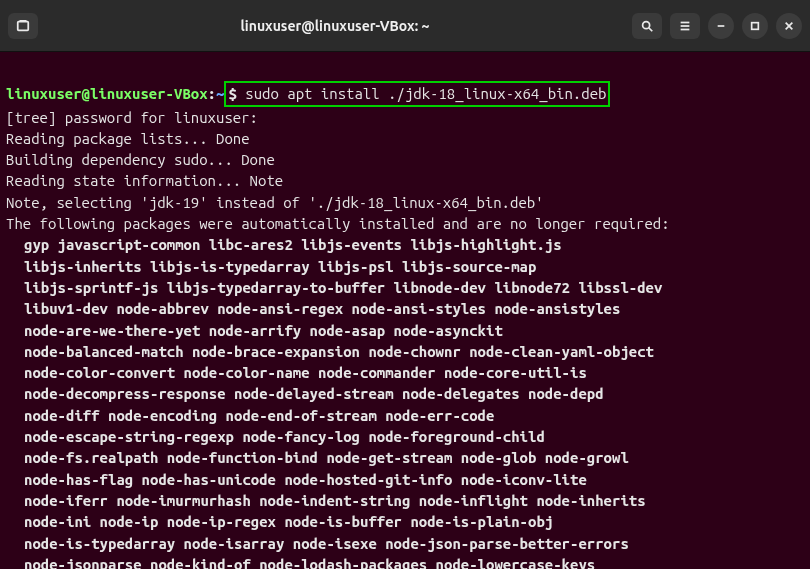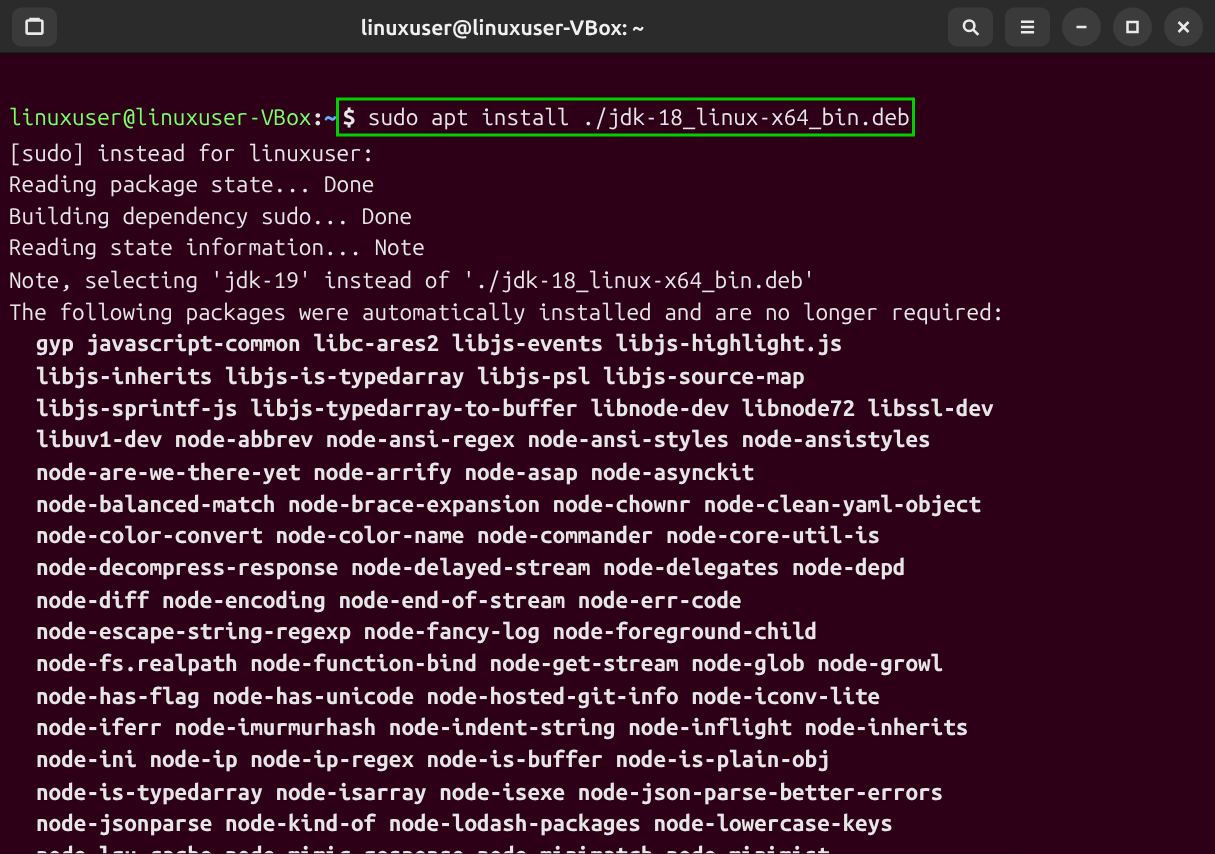--- a/index.html
+++ b/index.html
@@ -6,21 +6,21 @@
   body {
     background: #1a1a1a;
     font-family: 'Ubuntu Mono', 'DejaVu Sans Mono', monospace;
     font-size: 15px;
     width: 810px;
     height: 569px;
     overflow: hidden;
     color: #e6e6e6;
   }
   .titlebar {
-    height: 36px;
+    height: 52px;
     background: #2b2b2b;
     display: flex;
     align-items: center;
     padding: 0 8px;
     gap: 8px;
     border-bottom: 1px solid #111;
   }
   .tb-btn {
     width: 30px;
     height: 26px;
@@ -53,21 +53,21 @@
   .win-ctrl svg { width: 10px; height: 10px; stroke: #eaeaea; fill: none; stroke-width: 2; }
   .terminal {
     padding: 8px 6px 6px 6px;
     line-height: 1.42;
     background: #2d0017;
     height: calc(100% - 36px);
     overflow: hidden;
     white-space: pre-wrap;
     word-break: break-word;
   }
-  .prompt-user { color: #7bff66; font-weight: normal; }
+  .prompt-user { color: #7bff66; font-weight: bold; }
   .prompt-sep { color: #e6e6e6; font-weight: bold; }
   .prompt-path { color: #66aaff; font-weight: bold; }
   .cmd-hl {
     border: 2px solid #00d000;
     padding: 0 2px;
     display: inline-block;
   }
   .out-line { color: #e6e6e6; }
   .indent { padding-left: 18px; display: block; font-weight: bold; }
 </style>
@@ -108,20 +108,20 @@
   <div class="win-ctrl">
     <svg viewBox="0 0 12 12">
         <line x1="2" y1="2" x2="10" y2="10"></line>
         <line x1="10" y1="2" x2="2" y2="10"></line>
       </svg>
   </div>
 </div>
 
 <div class="terminal">
 <span><span class="prompt-user">linuxuser@linuxuser-VBox</span><span class="prompt-sep">:</span><span class="prompt-path">~</span><span class="cmd-hl"><span class="prompt-sep">$ </span><span class="out-line">sudo apt install ./jdk-18_linux-x64_bin.deb</span></span></span>
-<span class="out-line">[sudo] instead for linuxuser:</span>
-<span class="out-line">Reading package state... Done</span>
+<span class="out-line">[tree] password for linuxuser:</span>
+<span class="out-line">Reading package lists... Done</span>
 <span class="out-line">Building dependency sudo... Done</span>
 <span class="out-line">Reading state information... Note</span>
 <span class="out-line">Note, selecting 'jdk-19' instead of './jdk-18_linux-x64_bin.deb'</span>
 <span class="out-line">The following packages were automatically installed and are no longer required:</span>
 <span class="out-line indent">gyp javascript-common libc-ares2 libjs-events libjs-highlight.js</span><span class="out-line indent">libjs-inherits libjs-is-typedarray libjs-psl libjs-source-map</span><span class="out-line indent">libjs-sprintf-js libjs-typedarray-to-buffer libnode-dev libnode72 libssl-dev</span><span class="out-line indent">libuv1-dev node-abbrev node-ansi-regex node-ansi-styles node-ansistyles</span><span class="out-line indent">node-are-we-there-yet node-arrify node-asap node-asynckit</span><span class="out-line indent">node-balanced-match node-brace-expansion node-chownr node-clean-yaml-object</span><span class="out-line indent">node-color-convert node-color-name node-commander node-core-util-is</span><span class="out-line indent">node-decompress-response node-delayed-stream node-delegates node-depd</span><span class="out-line indent">node-diff node-encoding node-end-of-stream node-err-code</span><span class="out-line indent">node-escape-string-regexp node-fancy-log node-foreground-child</span><span class="out-line indent">node-fs.realpath node-function-bind node-get-stream node-glob node-growl</span><span class="out-line indent">node-has-flag node-has-unicode node-hosted-git-info node-iconv-lite</span><span class="out-line indent">node-iferr node-imurmurhash node-indent-string node-inflight node-inherits</span><span class="out-line indent">node-ini node-ip node-ip-regex node-is-buffer node-is-plain-obj</span><span class="out-line indent">node-is-typedarray node-isarray node-isexe node-json-parse-better-errors</span><span class="out-line indent">node-jsonparse node-kind-of node-lodash-packages node-lowercase-keys</span><span class="out-line indent">node-lru-cache node-mimic-response node-minimatch node-minimist</span>
 </div>
 
 </body></html>

